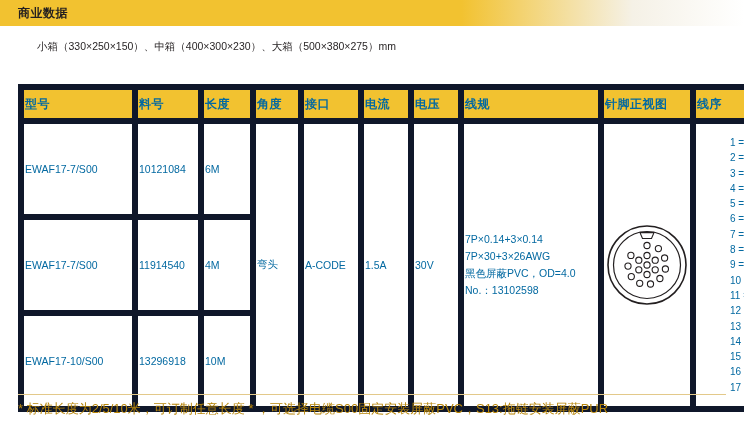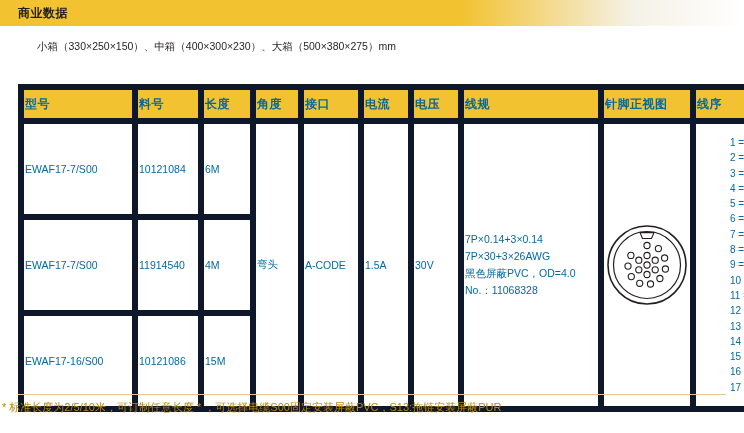--- a/index.html
+++ b/index.html
@@ -122,23 +122,23 @@
     list-style: none;
     font-size: 10px;
     line-height: 15.3px;
   }
   .order-list li {
     white-space: nowrap;
   }
   
   .footnote {
     position: absolute;
-    left: 2px;
+    left: 18px;
     top: 400px;
-    font-size: 11px;
+    font-size: 13px;
     color: #b8860b;
   }
   .bottom-rule {
     position: absolute;
     left: 18px;
     top: 394px;
     width: 708px;
     height: 1px;
     background: #e3c98a;
   }
@@ -192,21 +192,21 @@
 
           <td rowspan="3">弯头</td>
           <td rowspan="3">A-CODE</td>
           <td rowspan="3">1.5A</td>
           <td rowspan="3">30V</td>
 
           <td rowspan="3" class="wire-spec">
             <div>7P×0.14+3×0.14</div>
             <div>7P×30+3×26AWG</div>
             <div>黑色屏蔽PVC，OD=4.0</div>
-            <div>No.：11068328</div>
+            <div>No.：13102598</div>
           </td>
 
           <td rowspan="3" class="pin-cell">
             <div class="pin-wrap">
               <svg width="82" height="82" viewBox="0 0 82 82">
                 <circle cx="41" cy="41" r="39" fill="#ffffff" stroke="#231f20" stroke-width="1.6"></circle>
                 <circle cx="41" cy="41" r="33.5" fill="#ffffff" stroke="#231f20" stroke-width="1.2"></circle>
 
                 <path d="M 34 8.6 L 48 8.6 L 45.5 14.5 L 36.5 14.5 Z" fill="#ffffff" stroke="#231f20" stroke-width="1.1"></path>
                 <g fill="#ffffff" stroke="#231f20" stroke-width="1.1">
@@ -256,23 +256,23 @@
               <li>17 = WH/GY</li>
             </ul>
           </td>
         </tr>
         <tr>
           <td class="model">EWAF17-7/S00</td>
           <td class="matnum">11914540</td>
           <td class="length">4M</td>
         </tr>
         <tr>
-          <td class="model">EWAF17-16/S00</td>
-          <td class="matnum">10121086</td>
-          <td class="length">15M</td>
+          <td class="model">EWAF17-10/S00</td>
+          <td class="matnum">13296918</td>
+          <td class="length">10M</td>
         </tr>
       </tbody>
     </table>
   </div>
 
   <div class="bottom-rule"></div>
   <div class="footnote">* 标准长度为2/5/10米，可订制任意长度 * ，可选择电缆S00固定安装屏蔽PVC，S13:拖链安装屏蔽PUR</div>
 
 </div>
 

